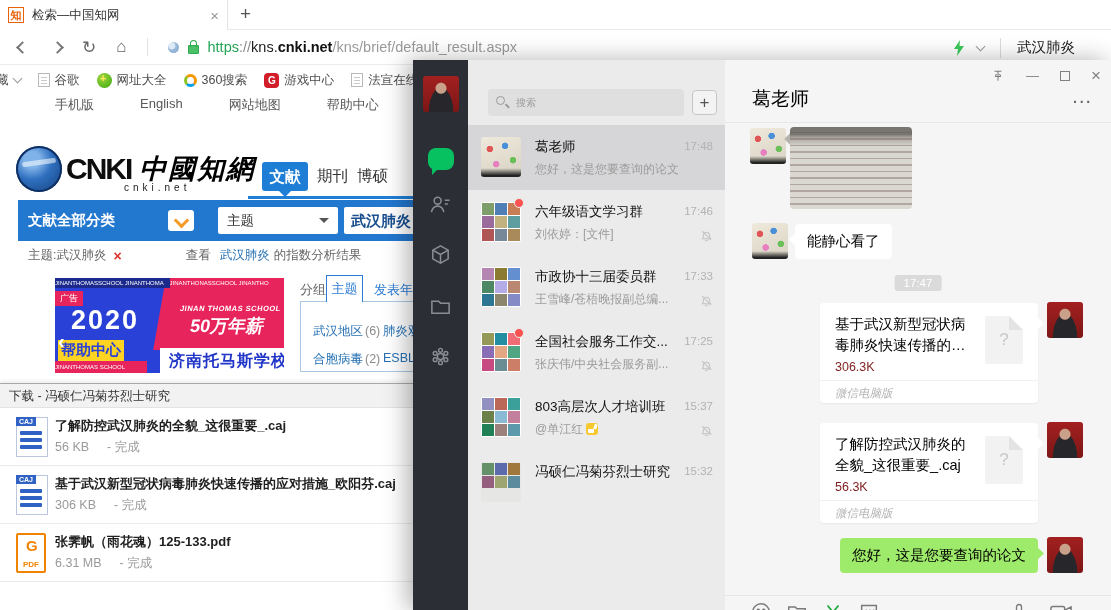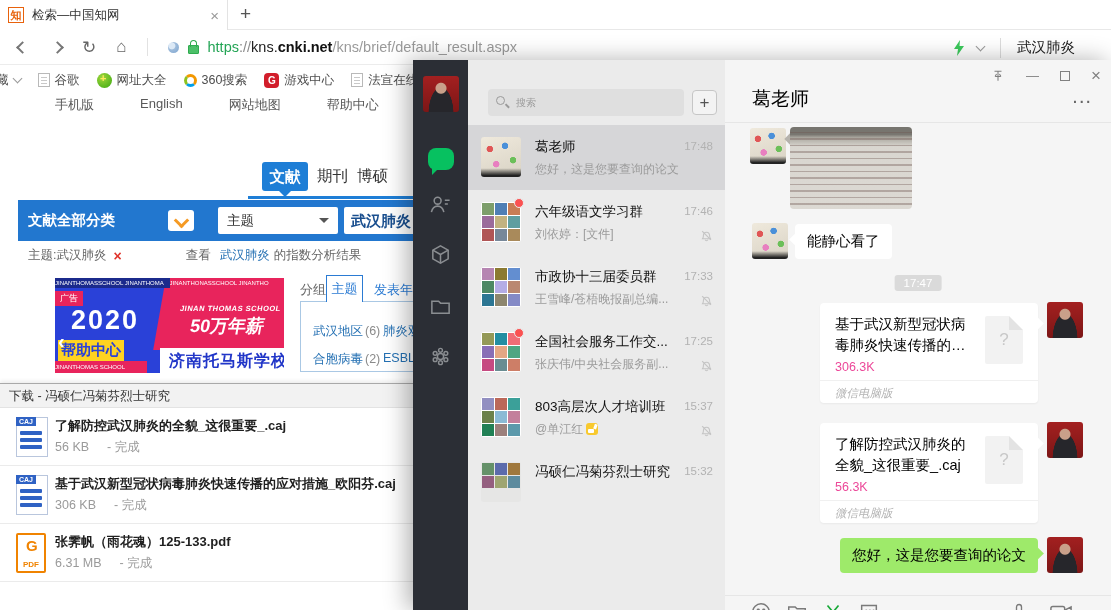--- a/index.html
+++ b/index.html
@@ -186,21 +186,21 @@
   .img-bubble::before { content:""; position:absolute; left:0; top:0; width:100%; height:12%; background:rgba(0,0,0,0); }
   .img-tail { position:absolute; left:61px; top:12px; width:8px; height:8px; background:#b5b2ac; transform:rotate(45deg); }
   .txt-bubble { position:absolute; background:#fff; border-radius:4px; font-size:14.5px; color:#000; padding:8px 12px; white-space:nowrap; }
   .txt-bubble.left::before { content:""; position:absolute; left:-4px; top:11px; width:9px; height:9px; background:#fff; transform:rotate(45deg); }
   .green-bubble { position:absolute; background:#9eea6a; border-radius:4px; font-size:14.5px; color:#000; padding:8px 12px; white-space:nowrap; }
   .green-bubble::before { content:""; position:absolute; right:-4px; top:11px; width:9px; height:9px; background:#9eea6a; transform:rotate(45deg); }
   .time-pill { position:absolute; left:50%; transform:translateX(-50%); background:#dadada; color:#fff; font-size:11.5px; border-radius:3px; padding:2px 9px; }
   .file-card { position:absolute; left:95px; width:218px; height:100px; background:#fff; border-radius:4px; box-shadow:0 1px 2px rgba(0,0,0,.05); }
   .file-card::before { content:""; position:absolute; right:-4px; top:16px; width:9px; height:9px; background:#fff; transform:rotate(45deg); }
   .fc-name { position:absolute; left:15px; top:11px; width:140px; font-size:14.5px; line-height:21px; color:#000; word-break:break-all; height:42px; overflow:hidden; }
-  .fc-size { position:absolute; left:15px; top:57px; font-size:12.5px; color:#ec4899; }
+  .fc-size { position:absolute; left:15px; top:57px; font-size:12.5px; color:#7f1d1d; }
   .fc-doc { position:absolute; right:15px; top:13px; width:38px; height:48px; background:#f2f2f2; border-radius:2px; color:#c8c8c8; font-size:17px; text-align:center; line-height:48px; }
   .fc-doc::after { content:""; position:absolute; right:0; top:0; border:7px solid #fff; border-left-color:#e3e3e3; border-bottom-color:#e3e3e3; }
   .fc-split { position:absolute; left:0; top:77px; width:218px; height:1px; background:#f0f0f0; }
   .fc-src { position:absolute; left:15px; top:83px; font-size:11.5px; color:#b4b4b4;font-style:italic; }
   .wc-tools { position:absolute; left:0; top:535px; width:386px; height:15px; border-top:1px solid #e6e6e6; background:#f5f5f5; overflow:hidden; }
   .tools-l { position:absolute; left:25px; top:5px; display:flex; gap:14px; }
   .tools-r { position:absolute; right:38px; top:5px; display:flex; gap:20px; }
 </style>
 </head>
 <body>
@@ -264,20 +264,26 @@
       </span>
     </div>
 
     <div class="site-links">
       <span>手机版</span>
       <span>English</span>
       <span>网站地图</span>
       <span>帮助中心</span>
     </div>
 
+    <div class="logo-row">
+      <span class="globe"></span>
+      <span class="logo-mark">CNKI</span>
+      <span class="logo-cjk">中國知網</span>
+      <span class="logo-domain">cnki.net</span>
+    </div>
 
     <div class="cnki-tabs">
       <span class="ctab-active">文献</span>
       <span class="ctab">期刊</span>
       <span class="ctab">博硕</span>
     </div>
     <div class="tab-underline"></div>
 
     <div class="bluebar">
       <span class="bb-cat">文献全部分类</span>

